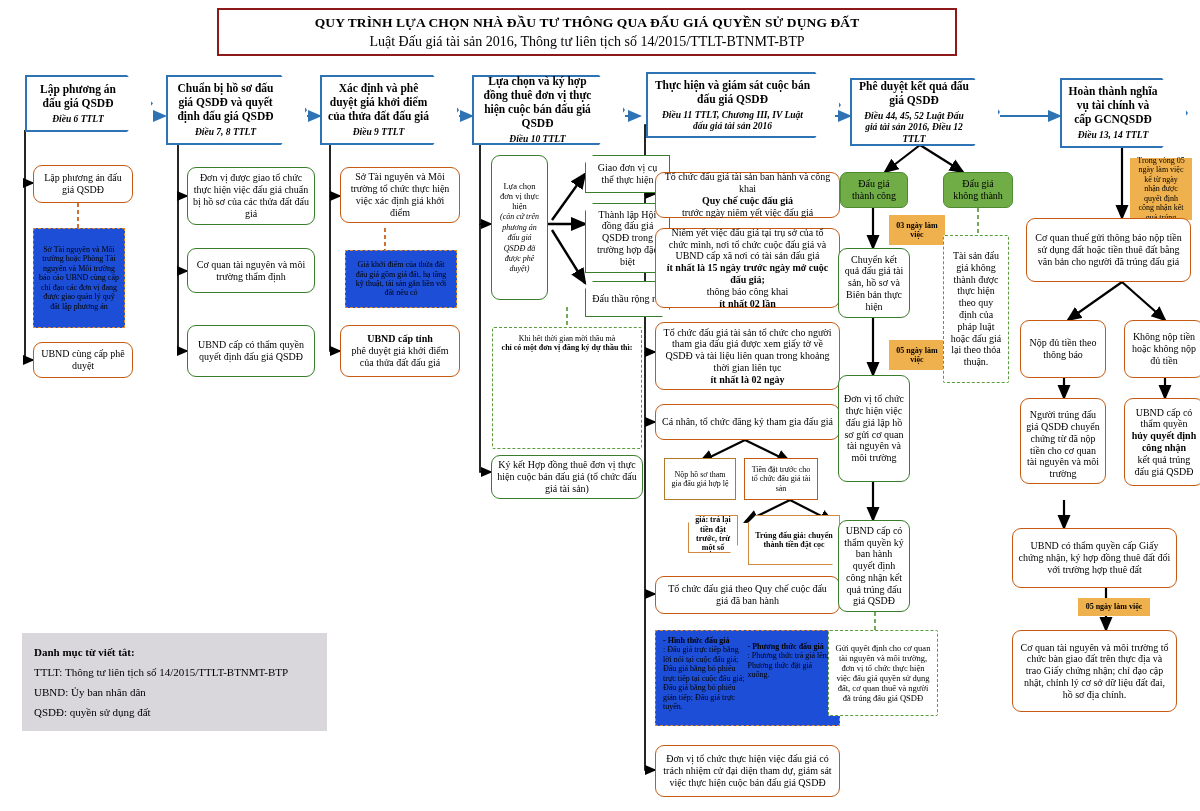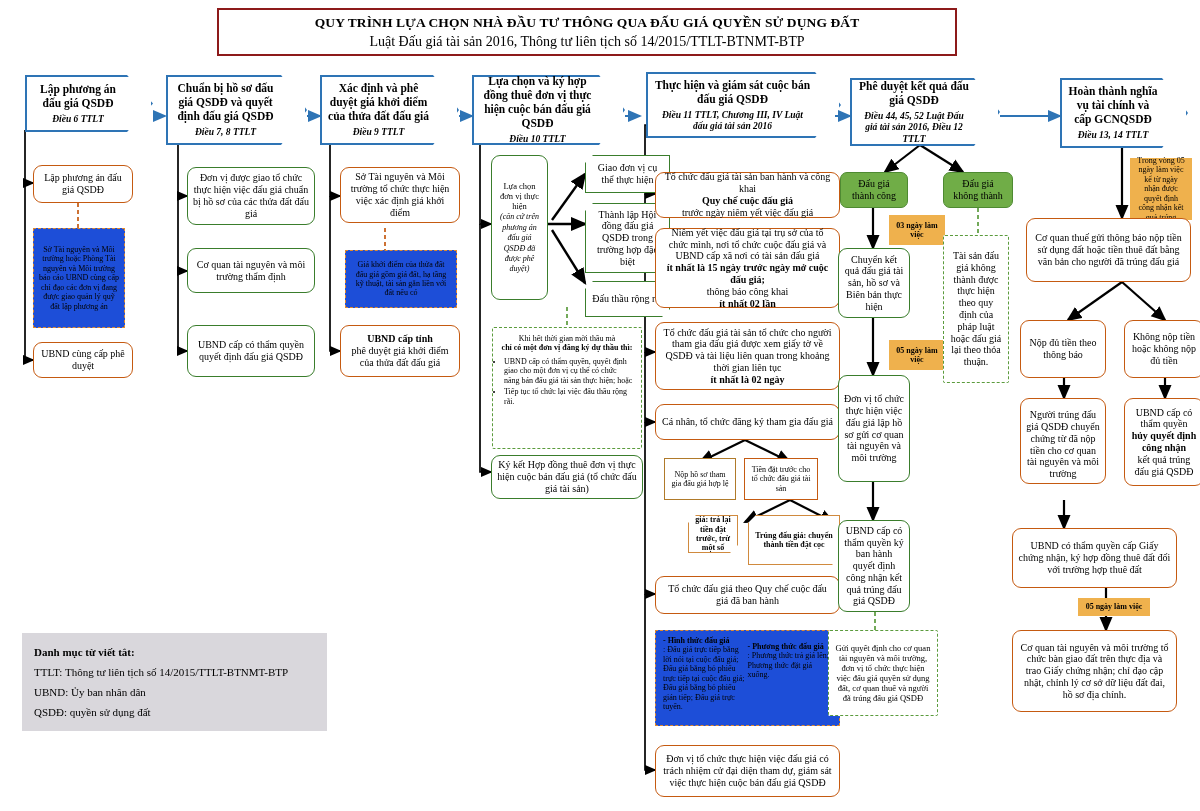--- a/index.html
+++ b/index.html
@@ -243,24 +243,20 @@
     </div>
   </div>
   <div class="banner-wrap" style="left:585px;top:281px;width:85px;height:36px;">
     <div class="inner banner t9" style="background:#fff;border:1.5px solid #3A7D2C;">
       <span>Đấu thầu rộng rãi</span>
     </div>
   </div>
 
   <div class="node dash-green" style="left:492px;top:327px;width:150px;height:122px;flex-direction:column;align-items:flex-start;justify-content:flex-start;padding:6px 7px;">
     <span class="t8" style="text-align:center;"><span>Khi hết thời gian mời thầu mà </span><b>chỉ có một đơn vị đăng ký dự thầu thì:</b></span>
-    <ul class="bullets t8" style="margin-top:4px;">
-      <li>UBND cấp có thẩm quyền, quyết định giao cho một đơn vị cụ thể có chức năng bán đấu giá tài sản thực hiện; hoặc</li>
-      <li>Tiếp tục tổ chức lại việc đấu thầu rộng rãi.</li>
-    </ul>
   </div>
 
   <div class="node orange t9" style="left:655px;top:172px;width:185px;height:46px;">
     <span><span>Tổ chức đấu giá tài sản ban hành và công khai </span><b>Quy chế cuộc đấu giá</b><span> trước ngày niêm yết việc đấu giá</span></span>
   </div>
 
   <div class="node green t9" style="left:491px;top:455px;width:152px;height:44px;">
     <span>Ký kết Hợp đồng thuê đơn vị thực hiện cuộc bán đấu giá (tổ chức đấu giá tài sản)</span>
   </div>
   <div class="node orange t9" style="left:655px;top:228px;width:185px;height:80px;">

